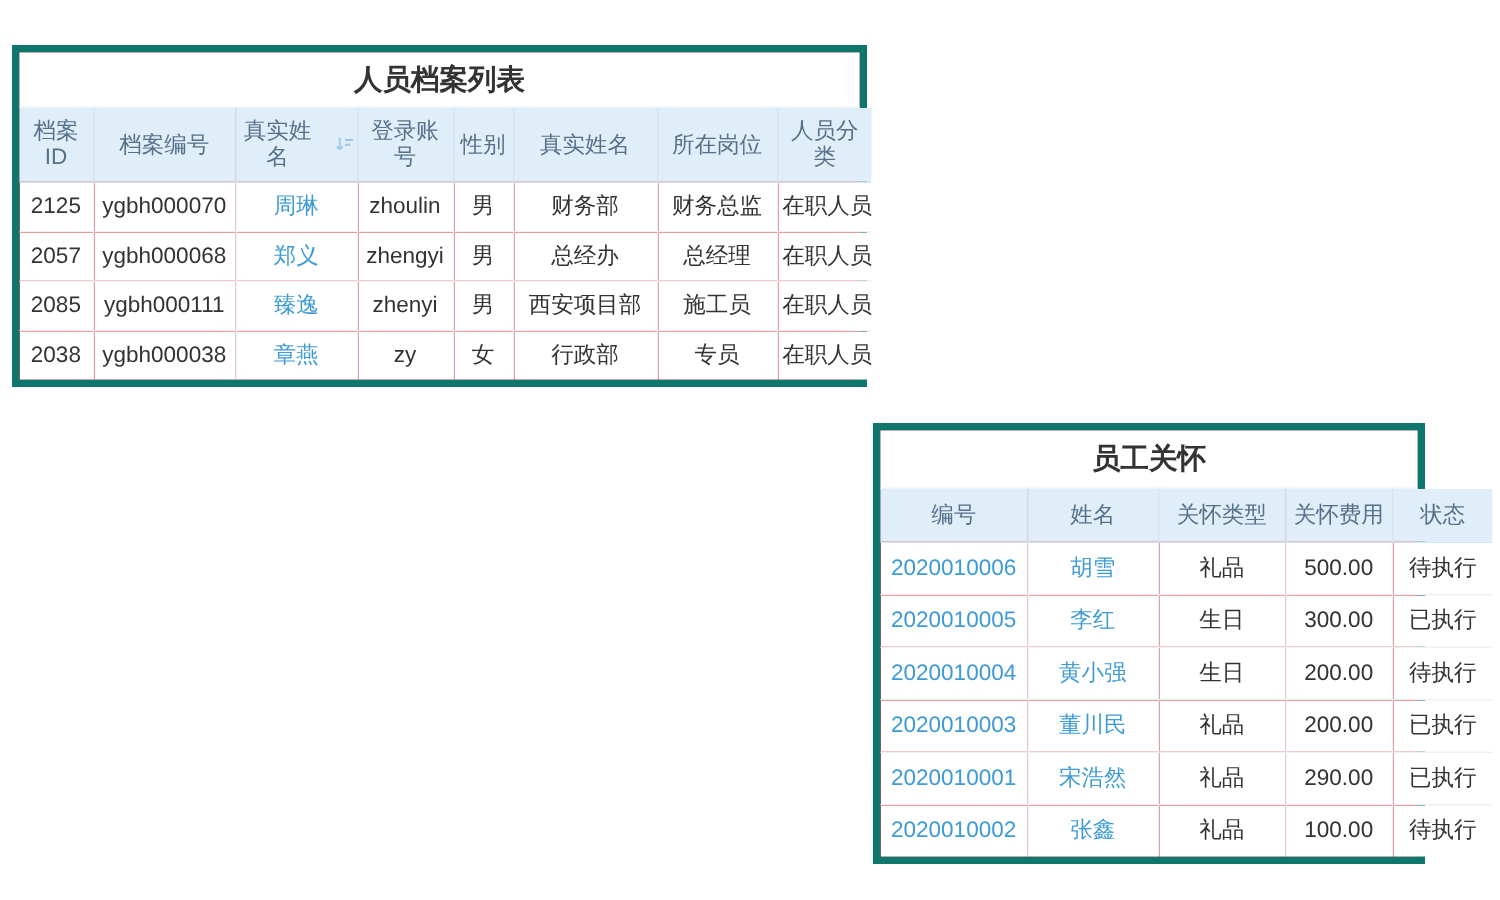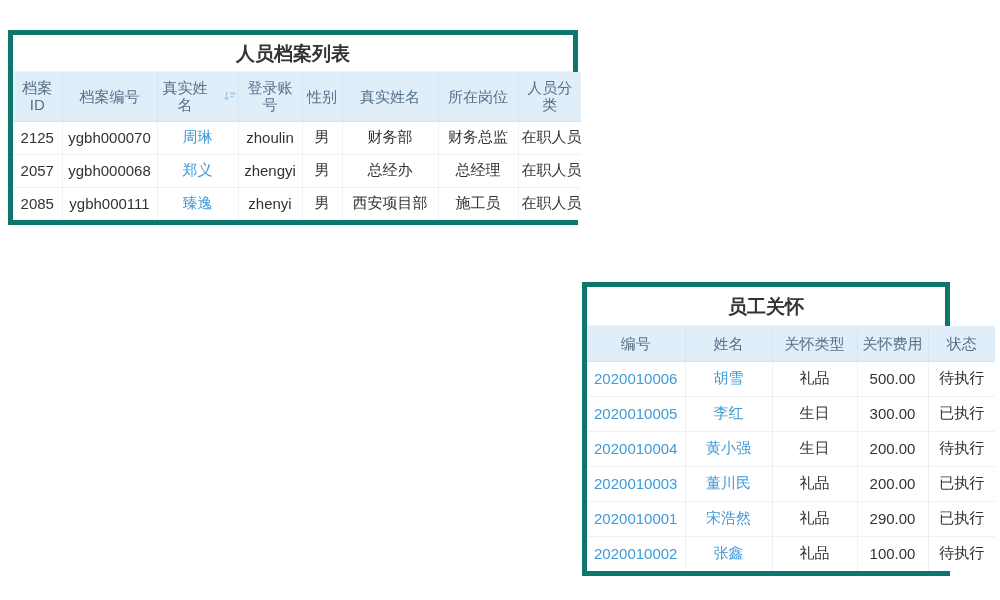--- a/index.html
+++ b/index.html
@@ -137,20 +137,30 @@
           <tr>
             <td>2085</td>
             <td>ygbh000111</td>
             <td><a class="link">臻逸</a></td>
             <td>zhenyi</td>
             <td>男</td>
             <td>西安项目部</td>
             <td>施工员</td>
             <td>在职人员</td>
           </tr>
+          <tr>
+            <td>2038</td>
+            <td>ygbh000038</td>
+            <td><a class="link">章燕</a></td>
+            <td>zy</td>
+            <td>女</td>
+            <td>行政部</td>
+            <td>专员</td>
+            <td>在职人员</td>
+          </tr>
         </tbody>
     </table>
   </section>
 
   <section class="panel panel-right">
     <div class="panel-title">员工关怀</div>
     <table class="grid">
       <colgroup>
         <col style="width:98px">
           <col style="width:87px">

